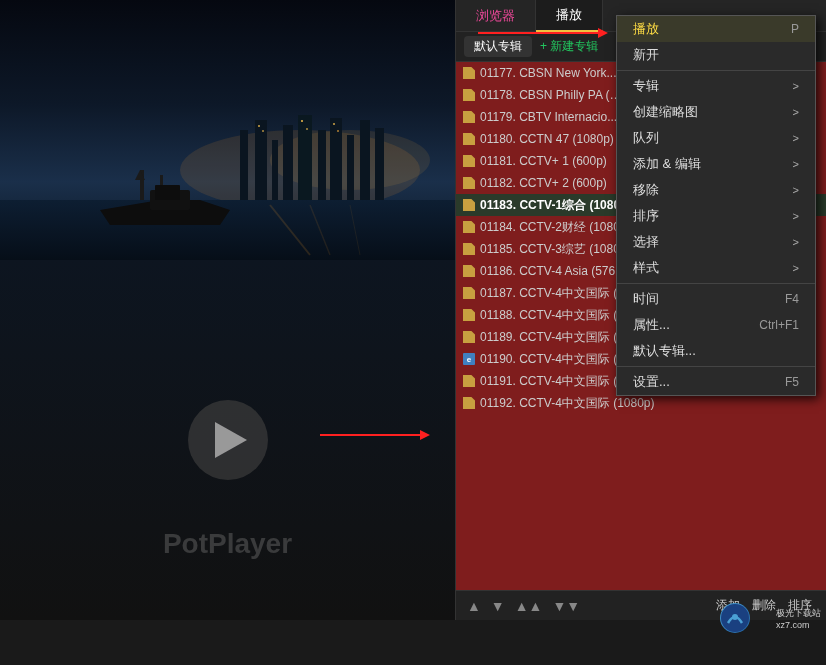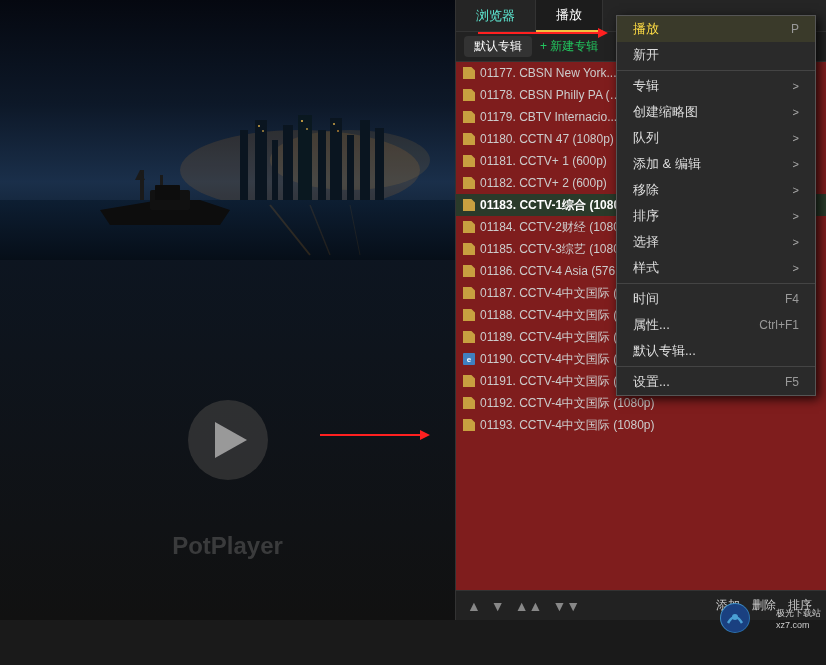--- a/index.html
+++ b/index.html
@@ -93,21 +93,21 @@
       border-color: transparent transparent transparent rgba(180,180,180,0.8);
       margin-left: 6px;
     }
 
     .potplayer-logo {
       position: absolute;
       bottom: 60px;
       left: 50%;
       transform: translateX(-50%);
       color: rgba(100,100,100,0.5);
-      font-size: 24px;
+      font-size: 28px;
       font-weight: bold;
       white-space: nowrap;
       margin-top: 28px;
     }
 
     
     .right-panel {
       width: 371px;
       height: 620px;
       background: #1c1c1c;
@@ -122,21 +122,21 @@
       background: #252525;
       border-bottom: 1px solid #333;
       height: 32px;
     }
 
     .tab {
       padding: 0 20px;
       height: 32px;
       display: flex;
       align-items: center;
-      color: #5eead4;
+      color: #ec4899;
       cursor: pointer;
       font-size: 13px;
       border-right: 1px solid #333;
     }
 
     .tab.active {
       background: #1c1c1c;
       color: #fff;
       border-bottom: 2px solid #f0c040;
     }
@@ -565,26 +565,20 @@
               <div class="file-icon"></div>
             </div>
             <span class="item-text">01191. CCTV-4中文国际 (1080p)</span>
           </div>
           <div class="playlist-item">
             <div class="item-icon">
               <div class="file-icon"></div>
             </div>
             <span class="item-text">01192. CCTV-4中文国际 (1080p)</span>
           </div>
-          <div class="playlist-item">
-            <div class="item-icon">
-              <div class="file-icon"></div>
-            </div>
-            <span class="item-text">01193. CCTV-4中文国际 (1080p)</span>
-          </div>
         </div>
 
       <div class="playlist-footer">
         <div class="footer-left">
           <span class="footer-btn">▲</span>
           <span class="footer-btn">▼</span>
           <span class="footer-btn">▲▲</span>
           <span class="footer-btn">▼▼</span>
         </div>
         <div class="footer-right">

